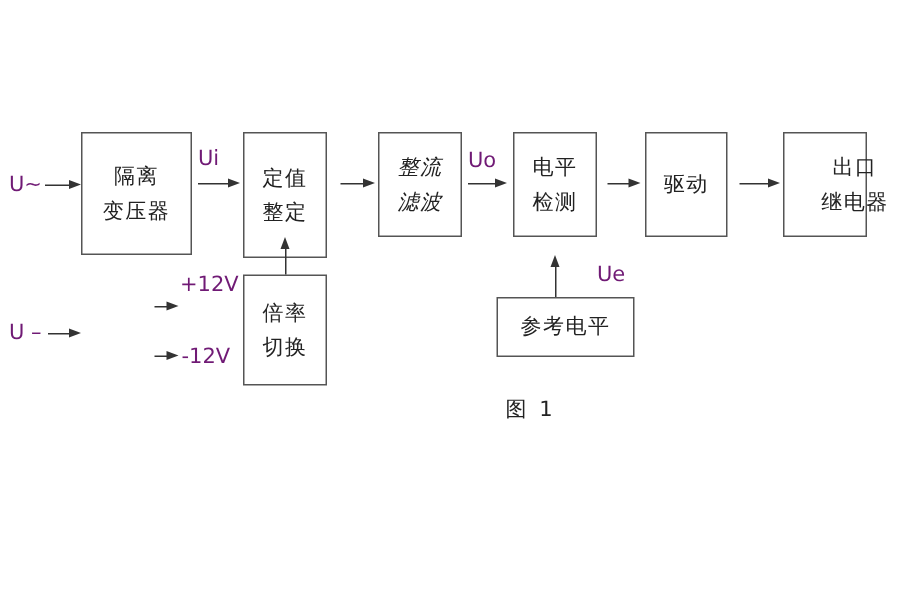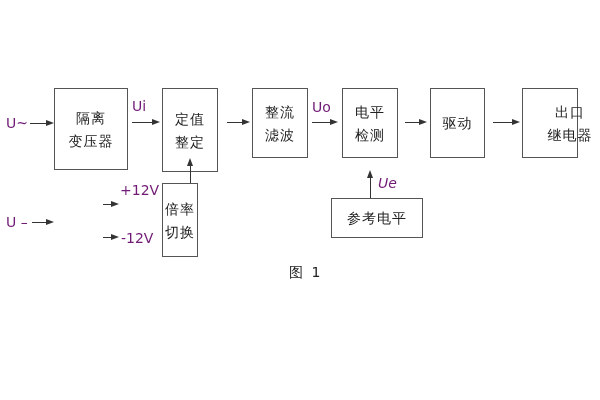--- a/index.html
+++ b/index.html
@@ -22,72 +22,72 @@
   .harrow{position:absolute;height:0;border-top:1px solid #333;}
   .harrow::after{
     content:"";position:absolute;right:-7px;top:-4px;width:0;height:0;
     border-left:8px solid #333;border-top:3.5px solid transparent;border-bottom:3.5px solid transparent;
   }
   .varrow{position:absolute;width:0;border-left:1px solid #333;}
   .varrow::after{
     content:"";position:absolute;left:-4px;top:-8px;width:0;height:0;
     border-bottom:8px solid #333;border-left:3.5px solid transparent;border-right:3.5px solid transparent;
   }
-  .caption{position:absolute;font-size:14px;color:#222;letter-spacing:2px;}
+  .caption{position:absolute;font-size:14px;color:#222;letter-spacing:2px;margin-left:48px;}
 </style>
 </head>
 <body>
 
 <div class="stage">
 
   <div class="box" style="left:54px;top:88px;width:74px;height:82px;">
     <span>隔离</span>
     <span>变压器</span>
   </div>
 
   <div class="box" style="left:162px;top:88px;width:56px;height:84px;">
     <span>定值</span>
     <span>整定</span>
   </div>
 
-  <div class="box" style="left:252px;top:88px;width:56px;height:70px;">
+  <div class="box" style="left:252px;top:88px;width:56px;height:70px;font-style:italic;">
     <span>整流</span>
     <span>滤波</span>
   </div>
 
   <div class="box" style="left:342px;top:88px;width:56px;height:70px;">
     <span>电平</span>
     <span>检测</span>
   </div>
 
   <div class="box" style="left:430px;top:88px;width:55px;height:70px;">
     <span>驱动</span>
   </div>
 
   <div class="box" style="left:522px;top:88px;width:56px;height:70px;padding-left:40px;">
     <span>出口</span>
     <span>继电器</span>
   </div>
 
 
-  <div class="box" style="left:162px;top:183px;width:36px;height:74px;">
+  <div class="box" style="left:162px;top:183px;width:56px;height:74px;">
     <span>倍率</span>
     <span>切换</span>
   </div>
 
   <div class="box" style="left:331px;top:198px;width:92px;height:40px;gap:0;">
     <span>参考电平</span>
   </div>
 
   <span class="sig" style="left:6px;top:116px;">U~</span>
   <span class="sig" style="left:6px;top:215px;">U –</span>
 
   <span class="sig" style="left:132px;top:99px;">Ui</span>
   <span class="sig" style="left:312px;top:100px;">Uo</span>
-  <span class="sig" style="left:378px;top:176px;font-style:italic;">Ue</span>
+  <span class="sig" style="left:398px;top:176px;">Ue</span>
   <span class="sig" style="left:120px;top:183px;">+12V</span>
   <span class="sig" style="left:121px;top:231px;">-12V</span>
 
   <div class="harrow" style="left:30px;top:123px;width:17px;"></div>
   <div class="harrow" style="left:132px;top:122px;width:21px;"></div>
   <div class="harrow" style="left:227px;top:122px;width:16px;"></div>
   <div class="harrow" style="left:312px;top:122px;width:19px;"></div>
   <div class="harrow" style="left:405px;top:122px;width:15px;"></div>
   <div class="harrow" style="left:493px;top:122px;width:20px;"></div>
   <div class="harrow" style="left:32px;top:222px;width:15px;"></div>

